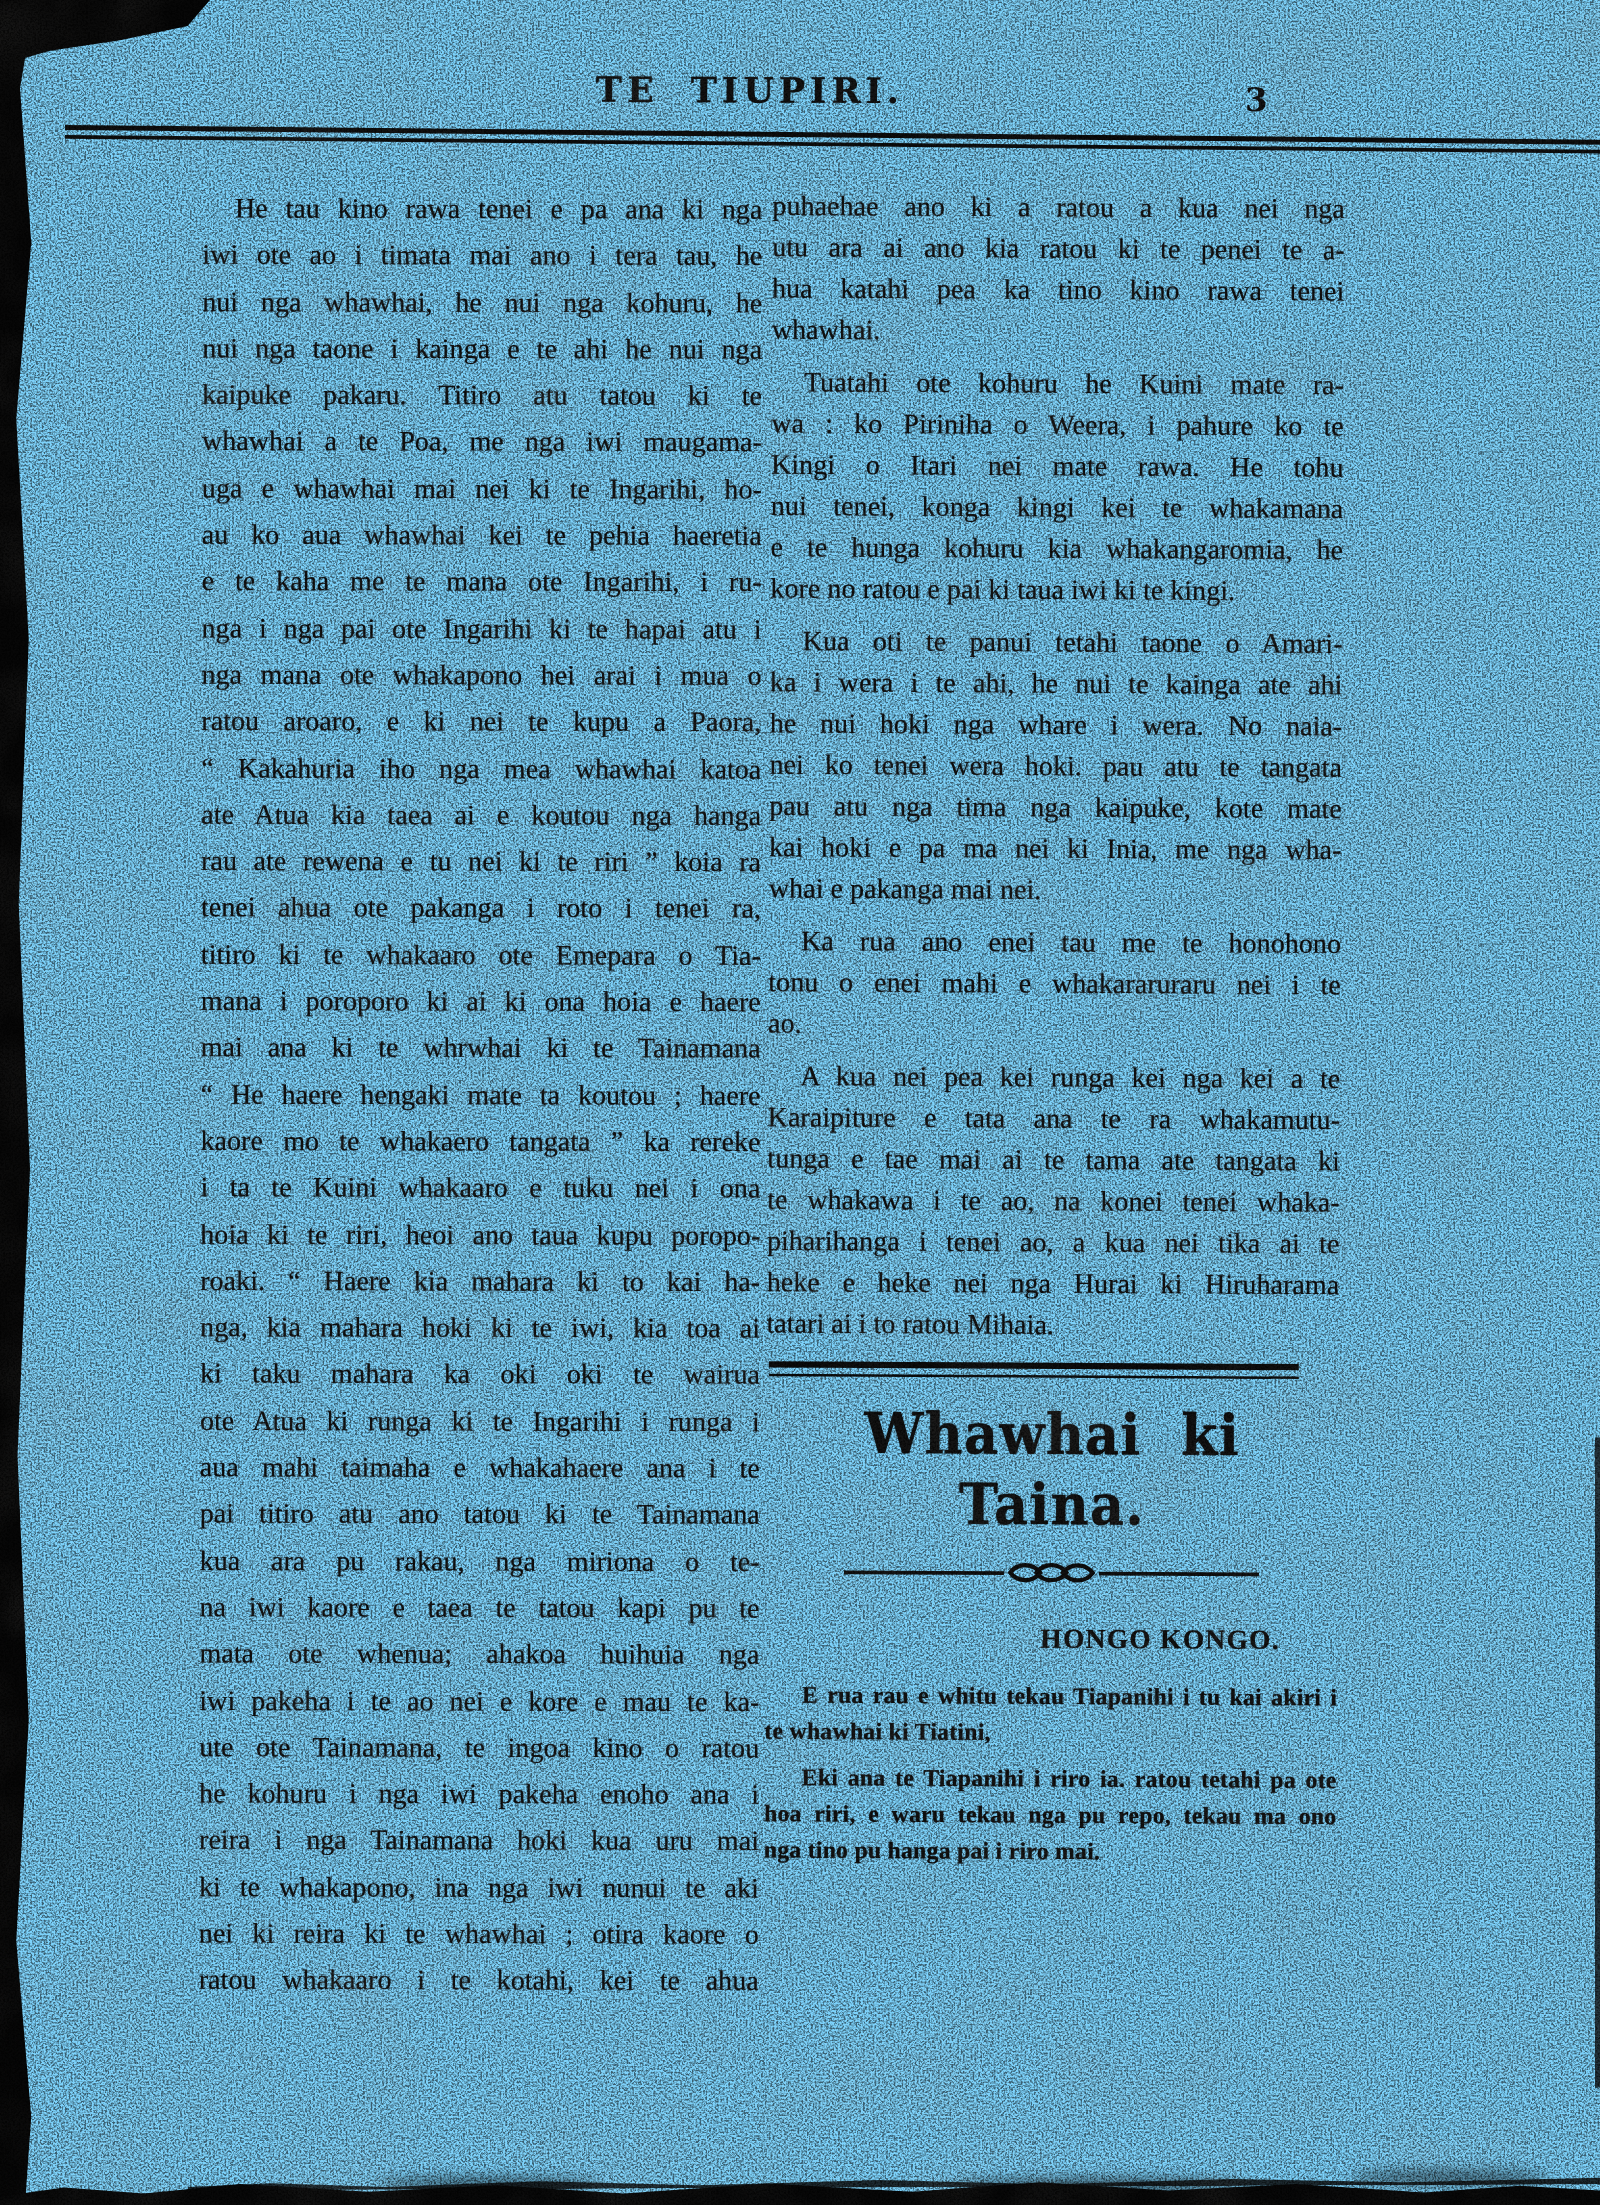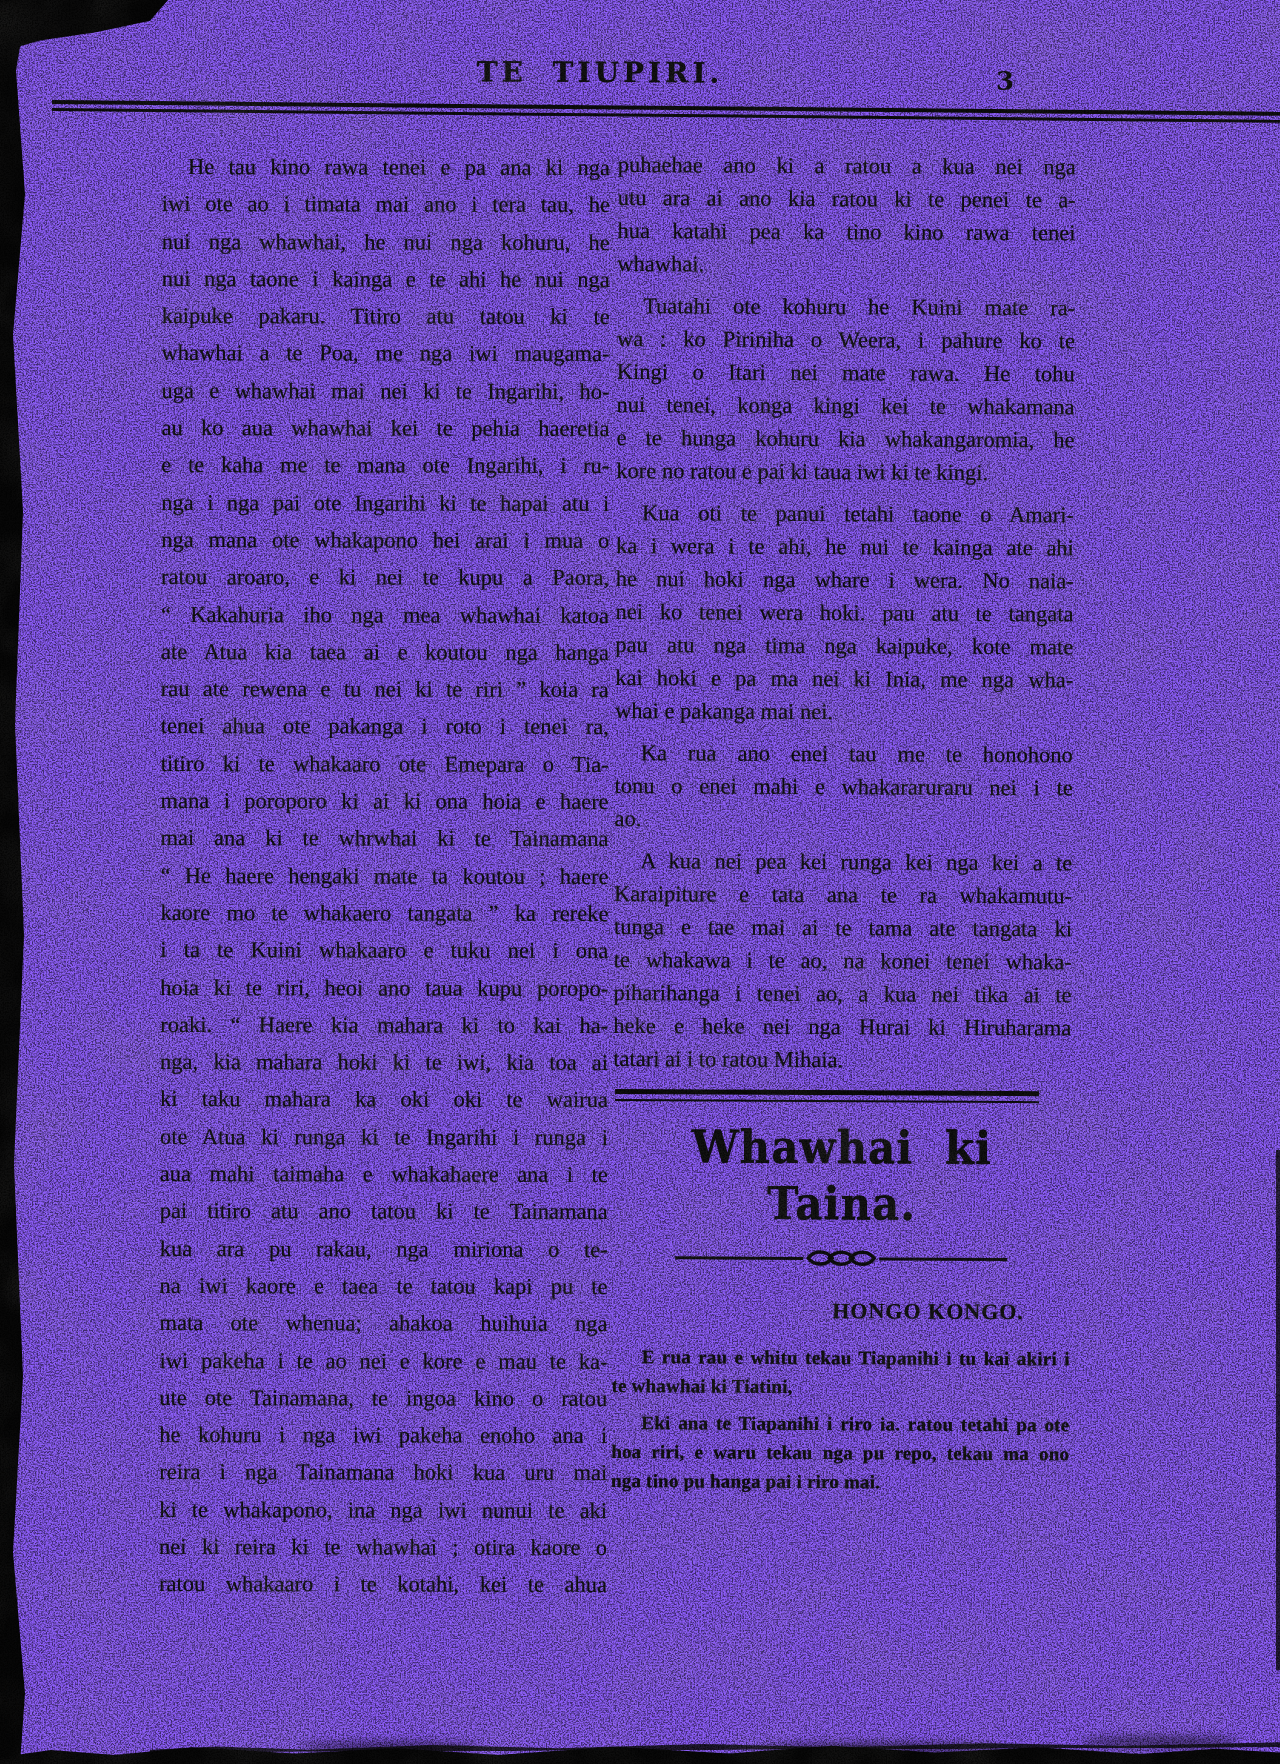--- a/index.html
+++ b/index.html
@@ -4,21 +4,21 @@
 <style>
   html,body{margin:0;padding:0;}
   body{
     width:1280px;height:1764px;
     background:#d8d6d1;
     font-family:"Liberation Serif",serif;
     overflow:hidden;
   }
   .sheet{
     position:relative;width:1280px;height:1764px;
-    background:#8b5cf6;
+    background:#7dd3fc;
     color:#131313;
     overflow:hidden;
   }
   
   .scan-gutter{
     position:absolute;left:0;top:0;width:30px;height:100%;
     background:#070707;
     clip-path:polygon(0 0,28px 0,16px 4%,25px 11%,13px 19%,23px 29%,15px 41%,24px 53%,14px 66%,23px 78%,13px 88%,25px 96%,20px 100%,0 100%);
   }
   .scan-corner{

